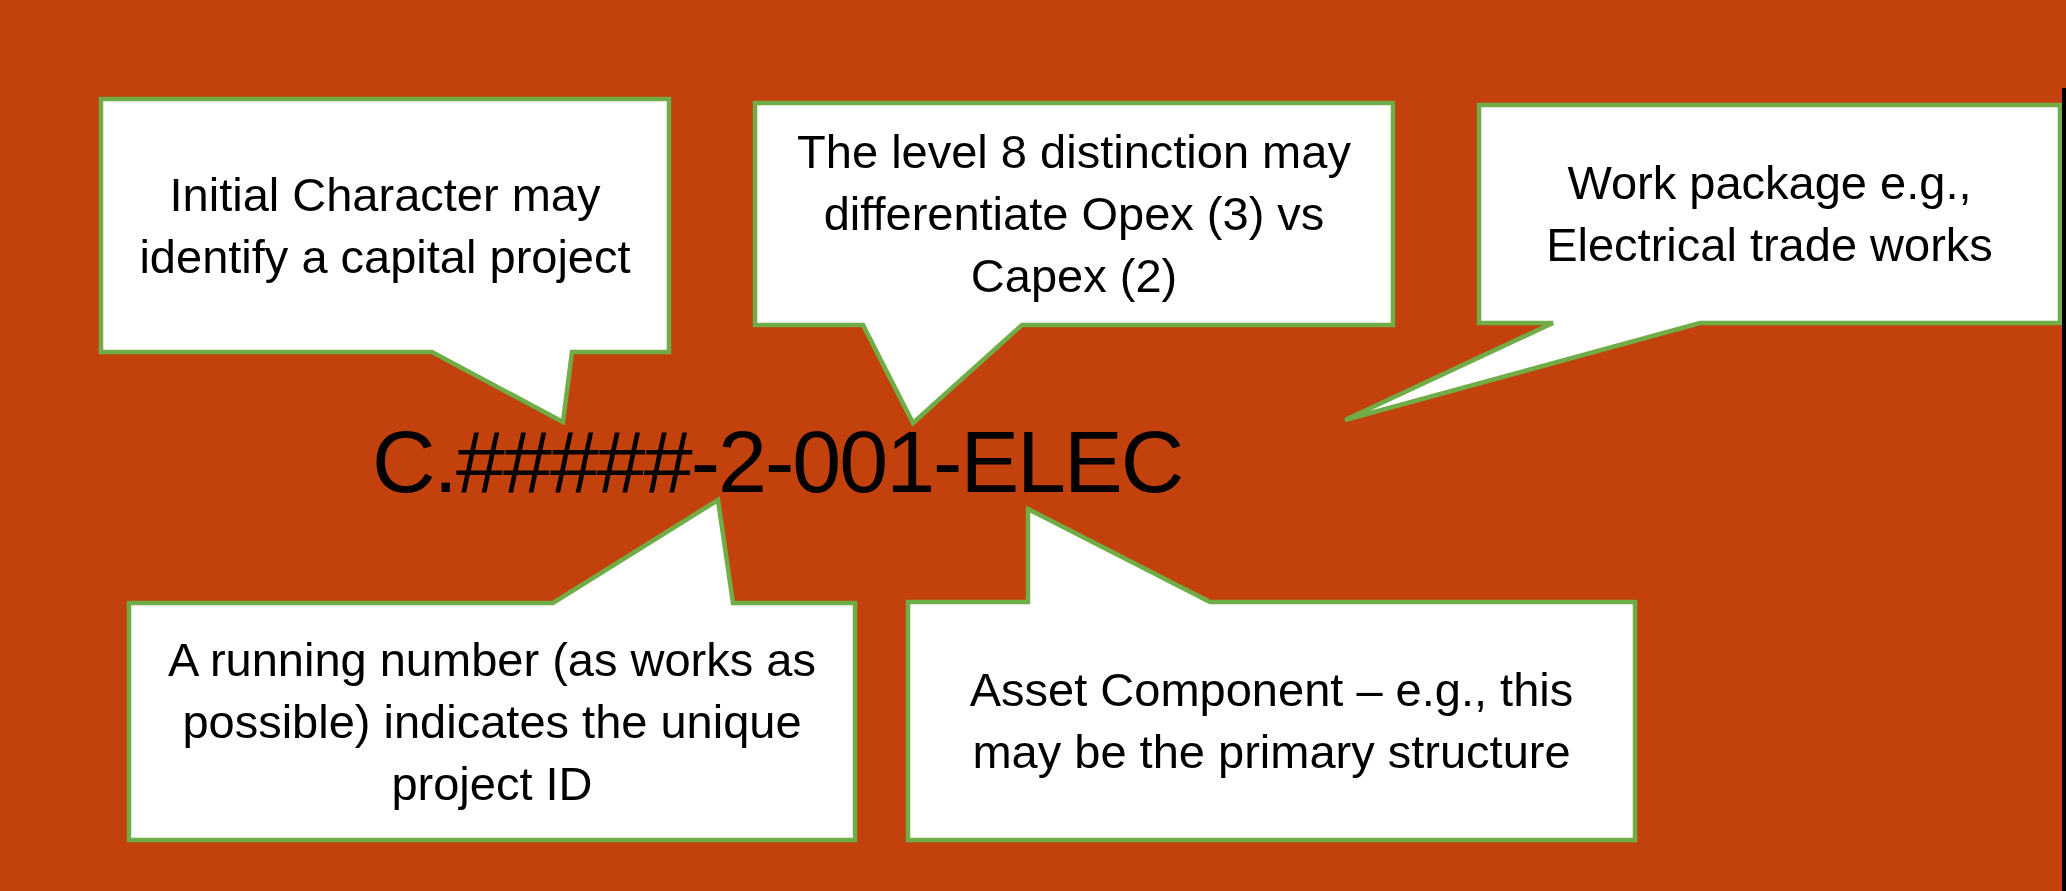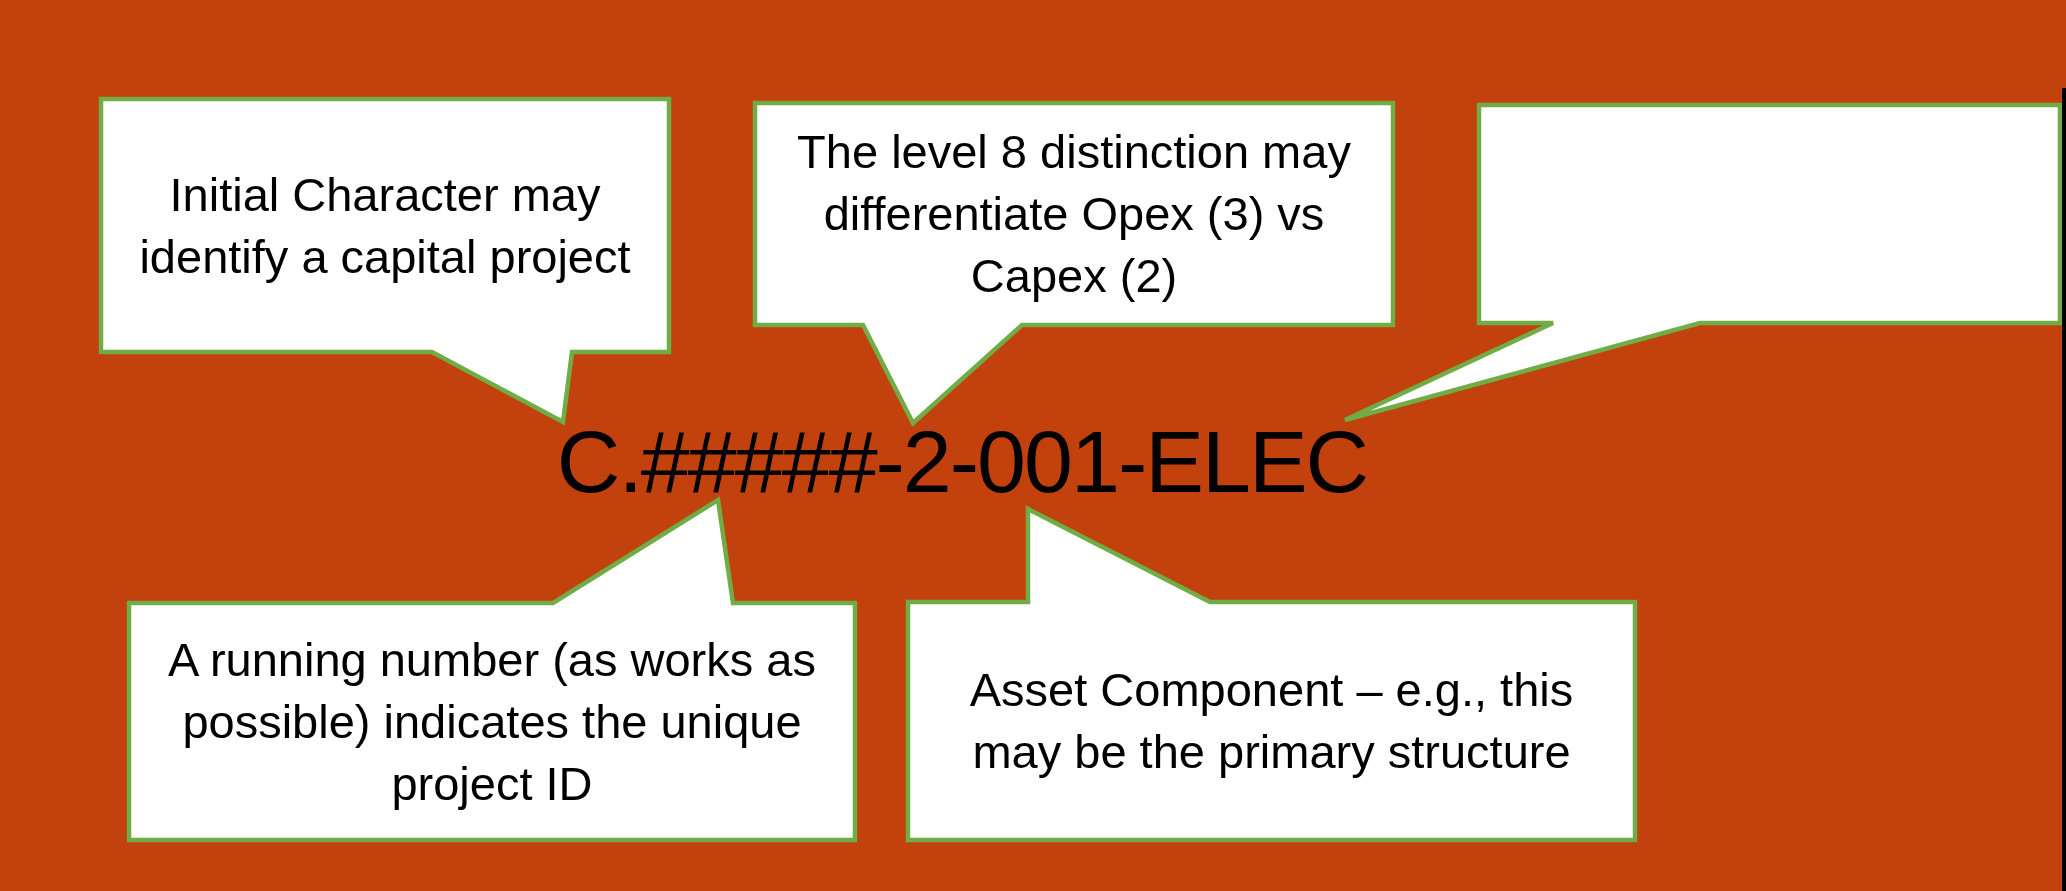--- a/index.html
+++ b/index.html
@@ -40,26 +40,26 @@
     line-height: 62px;
     color: #000000;
   }
   .ct-initial   { left: 101px;  top: 99px;  width: 568px; height: 253px; }
   .ct-level2    { left: 755px;  top: 103px; width: 638px; height: 222px; }
   .ct-workpkg   { left: 1479px; top: 105px; width: 581px; height: 218px; }
   .ct-running   { left: 129px;  top: 603px; width: 726px; height: 237px; }
   .ct-asset     { left: 908px;  top: 602px; width: 727px; height: 238px; }
   .code-text {
     position: absolute;
-    left: 404px;
+    left: 372px;
     top: 400px;
     width: 1116px;
     height: 124px;
     line-height: 124px;
-    text-align: center;
+    text-align: left;
     font-size: 88px;
     letter-spacing: -2px;
     white-space: nowrap;
     color: #000000;
   }
   .edge-line {
     position: absolute;
     left: 2062px;
     top: 88px;
     width: 4px;
@@ -84,20 +84,24 @@
     <div>Initial Character may</div>
     <div>identify a capital project</div>
   </div>
 
   <div class="callout-text ct-level2">
     <div>The level 8 distinction may</div>
     <div>differentiate Opex (3) vs</div>
     <div>Capex (2)</div>
   </div>
 
+  <div class="callout-text ct-workpkg">
+    <div>Work package e.g.,</div>
+    <div>Electrical trade works</div>
+  </div>
 
   <div class="callout-text ct-running">
     <div>A running number (as works as</div>
     <div>possible) indicates the unique</div>
     <div>project ID</div>
   </div>
 
   <div class="callout-text ct-asset">
     <div>Asset Component – e.g., this</div>
     <div>may be the primary structure</div>

